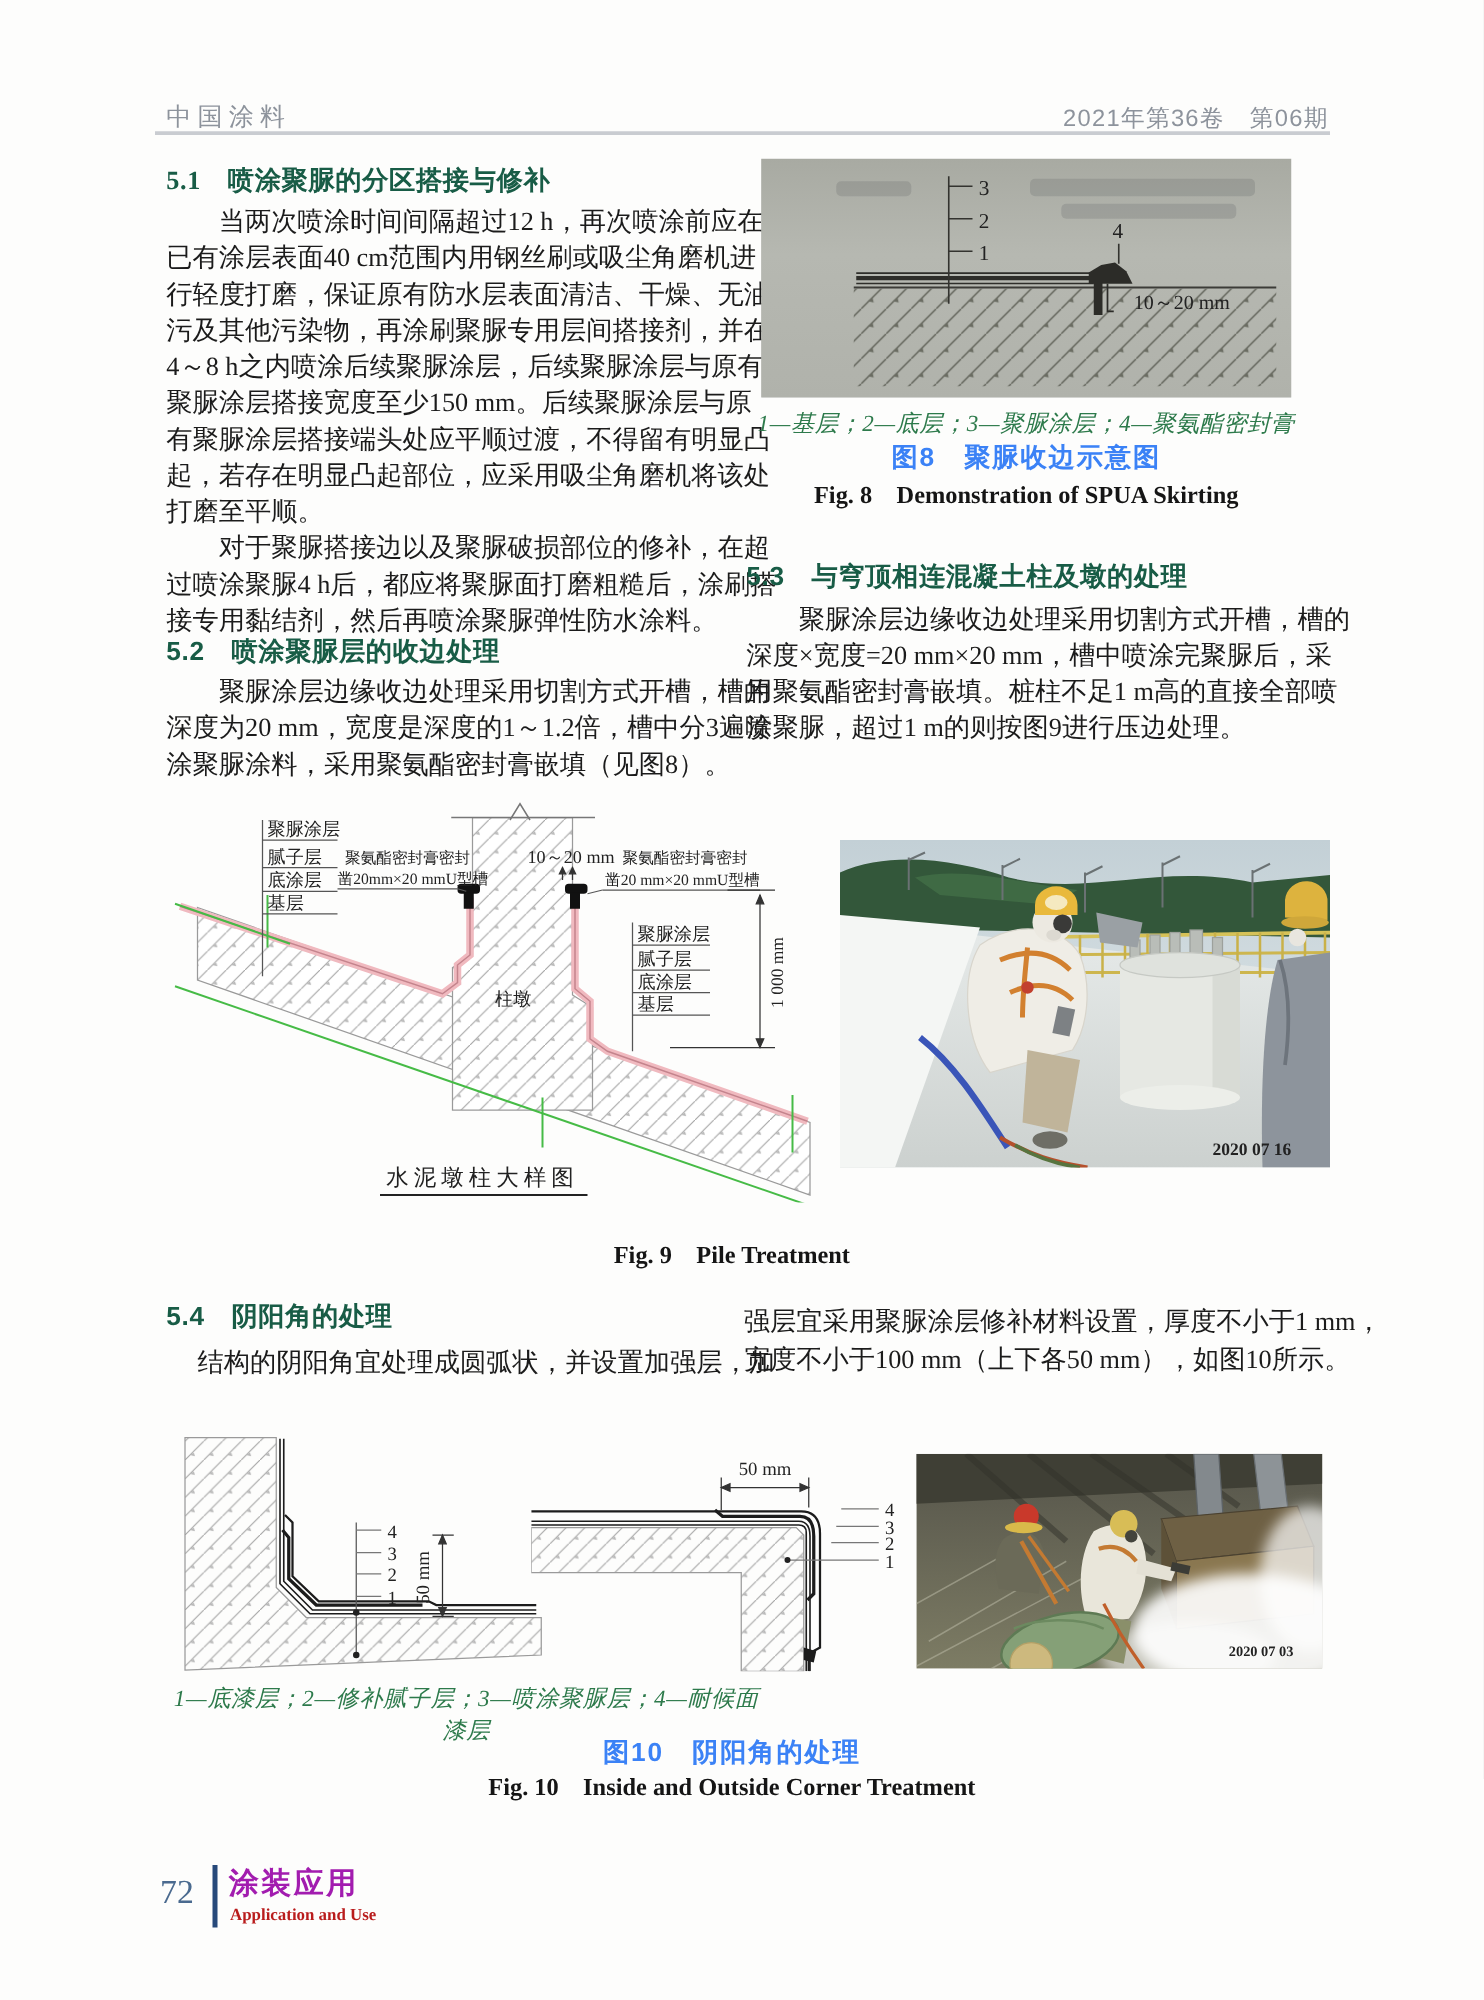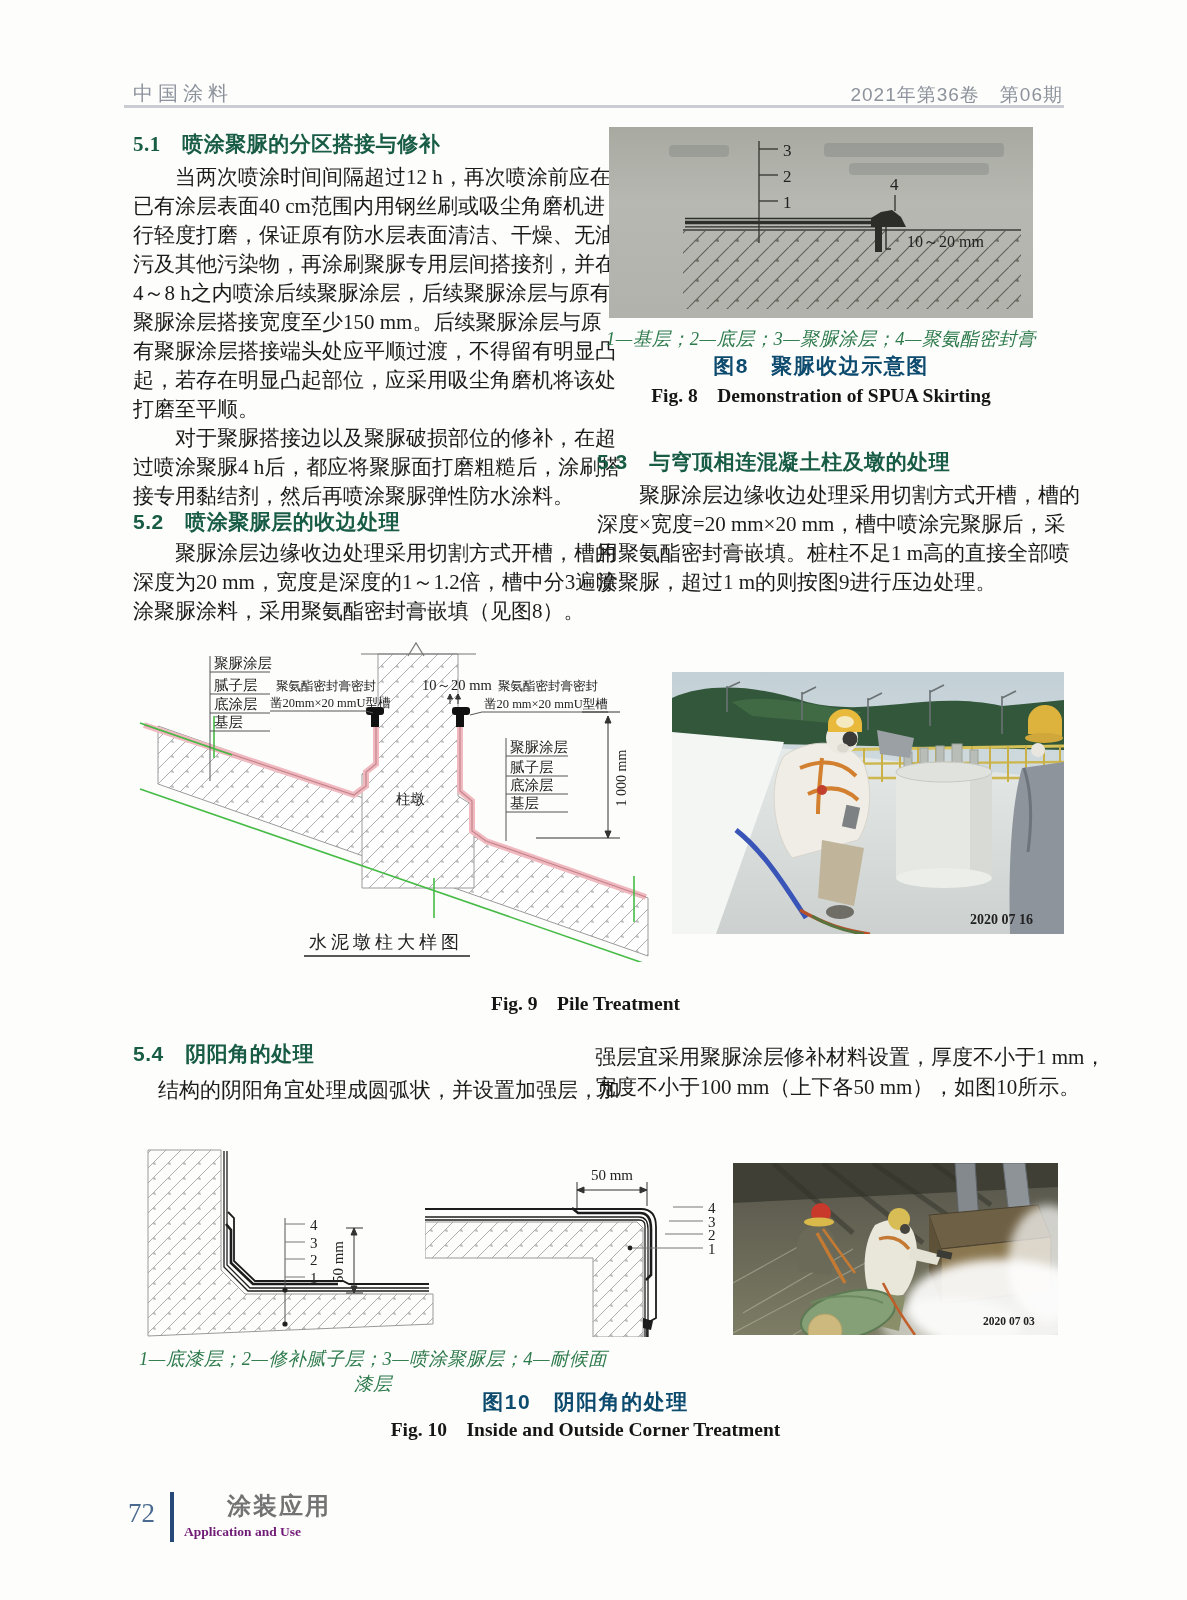--- a/index.html
+++ b/index.html
@@ -7,27 +7,27 @@
         font-family:"Liberation Serif",serif;}
   .abs{position:absolute;}
   .hdr{font:20px "Liberation Sans",sans-serif;color:#8d939c;letter-spacing:5px;}
   .hdr2{font:19px "Liberation Sans",sans-serif;color:#8d939c;letter-spacing:1px;text-align:right;}
   .rule{background:#c9ccd1;}
   .sec-title{font:bold 21px/28px "Liberation Sans",sans-serif;color:#185c46;letter-spacing:.5px;white-space:nowrap;}
   .body-block{width:452px;}
   .bl{font:21px/29px "Liberation Serif",serif;color:#1b1b1b;white-space:nowrap;height:29px;}
   .ind{text-indent:2em;}
   .legend{font:italic 18.5px "Liberation Serif",serif;color:#2d7a4b;text-align:center;letter-spacing:.5px;}
-  .cap-cn{font:bold 21px "Liberation Sans",sans-serif;color:#0c4a6e;text-align:center;letter-spacing:1.5px;}
+  .cap-cn{font:bold 21px "Liberation Sans",sans-serif;color:#3b82f6;text-align:center;letter-spacing:1.5px;}
   .cap-en{font:bold 19.5px "Liberation Serif",serif;color:#151515;text-align:center;}
   .photo-frame{overflow:hidden;}
   .ftr-num{font:27px "Liberation Serif",serif;color:#4a6a8f;text-align:right;}
   .ftr-bar{background:#27497a;}
-  .ftr-cn{font:bold 24px "Liberation Sans",sans-serif;color:#737373;letter-spacing:2px;margin-left:44px;}
-  .ftr-en{font:bold 13.5px "Liberation Serif",serif;color:#701a75;}
+  .ftr-cn{font:bold 24px "Liberation Sans",sans-serif;color:#a21caf;letter-spacing:2px;}
+  .ftr-en{font:bold 13.5px "Liberation Serif",serif;color:#b91c1c;}
   svg text{font-family:"Liberation Serif",serif;fill:#222;}
 </style>
 </head>
 <body>
 
 <div class="page">
 
   <div class="abs hdr" style="left:133px;top:80px;">中国涂料</div>
   <div class="abs hdr2" style="left:640px;top:82px;width:423px;">2021年第36卷　第06期</div>
   <div class="abs rule" style="left:124px;top:105px;width:940px;height:2.5px;"></div>

